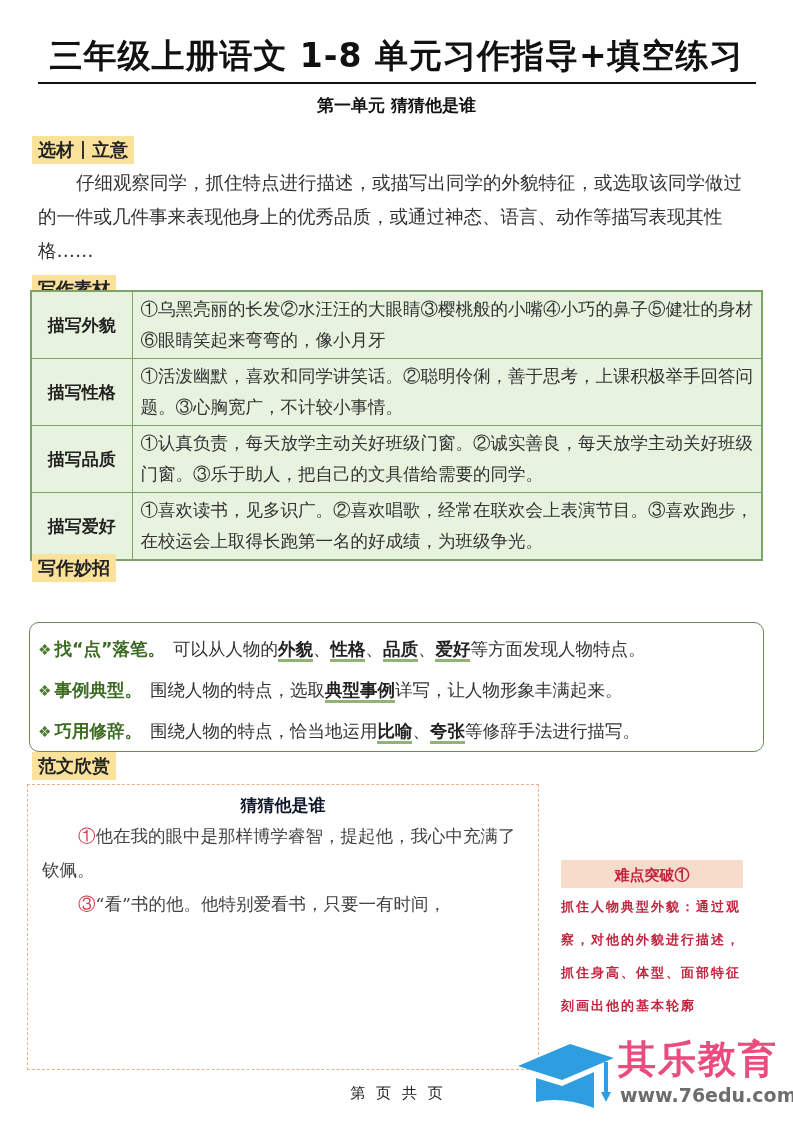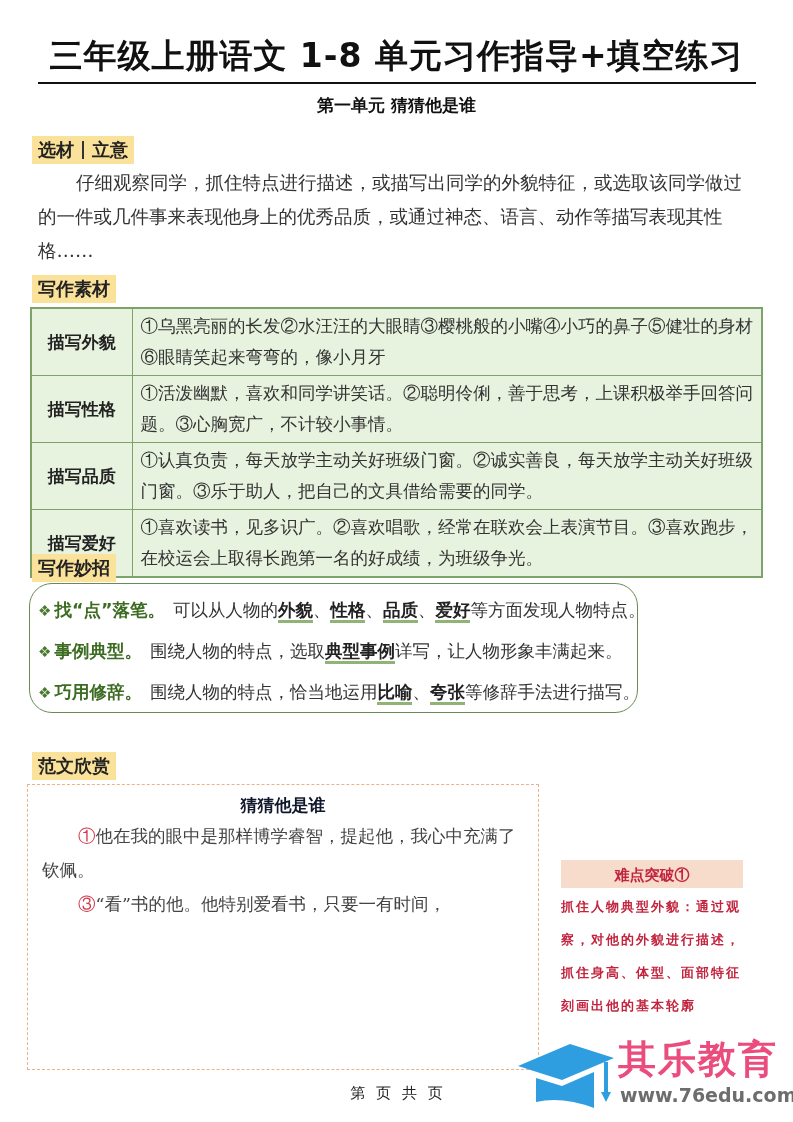--- a/index.html
+++ b/index.html
@@ -24,33 +24,33 @@
   }
   .section-label .sep { display: inline-block; width: 2px; height: 18px; background: #333; margin: 0 8px; vertical-align: -3px; }
 
   .intro {
     position: absolute; left: 38px; top: 166px; width: 722px;
     font-size: 18.5px; line-height: 34px; color: #333;
   }
   .intro .indent { display: inline-block; width: 38px; }
 
   table.materials {
-    position: absolute; left: 30px; top: 307px; width: 733px;
+    position: absolute; left: 30px; top: 290px; width: 733px;
     border-collapse: collapse; background: #e8f3df; border: 2px solid #7ea36a;
   }
   table.materials td { border: 1.5px solid #7ea36a; vertical-align: middle; }
   table.materials td.head {
     width: 101px; text-align: center; font-family: "DejaVu Sans", "Liberation Sans", sans-serif;
     font-size: 17px; font-weight: bold; color: #222; height: 67px;
   }
   table.materials td.body { padding: 2px 8px; font-size: 17.5px; line-height: 31px; color: #333; }
 
   .tips-box {
-    position: absolute; left: 29px; top: 583px; width: 609px; height: 130px;
-    border: 1.5px solid #6a8a55; border-radius: 23px; padding: 6px 8px;
+    position: absolute; left: 29px; top: 622px; width: 735px; height: 130px;
+    border: 1.5px solid #6a8a55; border-radius: 10px; padding: 6px 8px;
   }
   .tip { font-size: 17.5px; line-height: 40px; color: #333; white-space: nowrap; }
   .tip .diamond { color: #4b7a2f; font-size: 15px; margin-right: 3px; }
   .tip .lead { color: #3c6b22; font-family: "DejaVu Sans", "Liberation Sans", sans-serif; font-weight: bold; margin-right: 8px; }
   .tip u { text-decoration: none; border-bottom: 3px solid #8fb476; font-family: "DejaVu Sans", "Liberation Sans", sans-serif; font-weight: bold; color: #222; }
 
   .essay-box {
     position: absolute; left: 27px; top: 784px; width: 512px; height: 286px;
     border: 1.5px dashed #e8b38a; padding: 6px 14px;
   }

